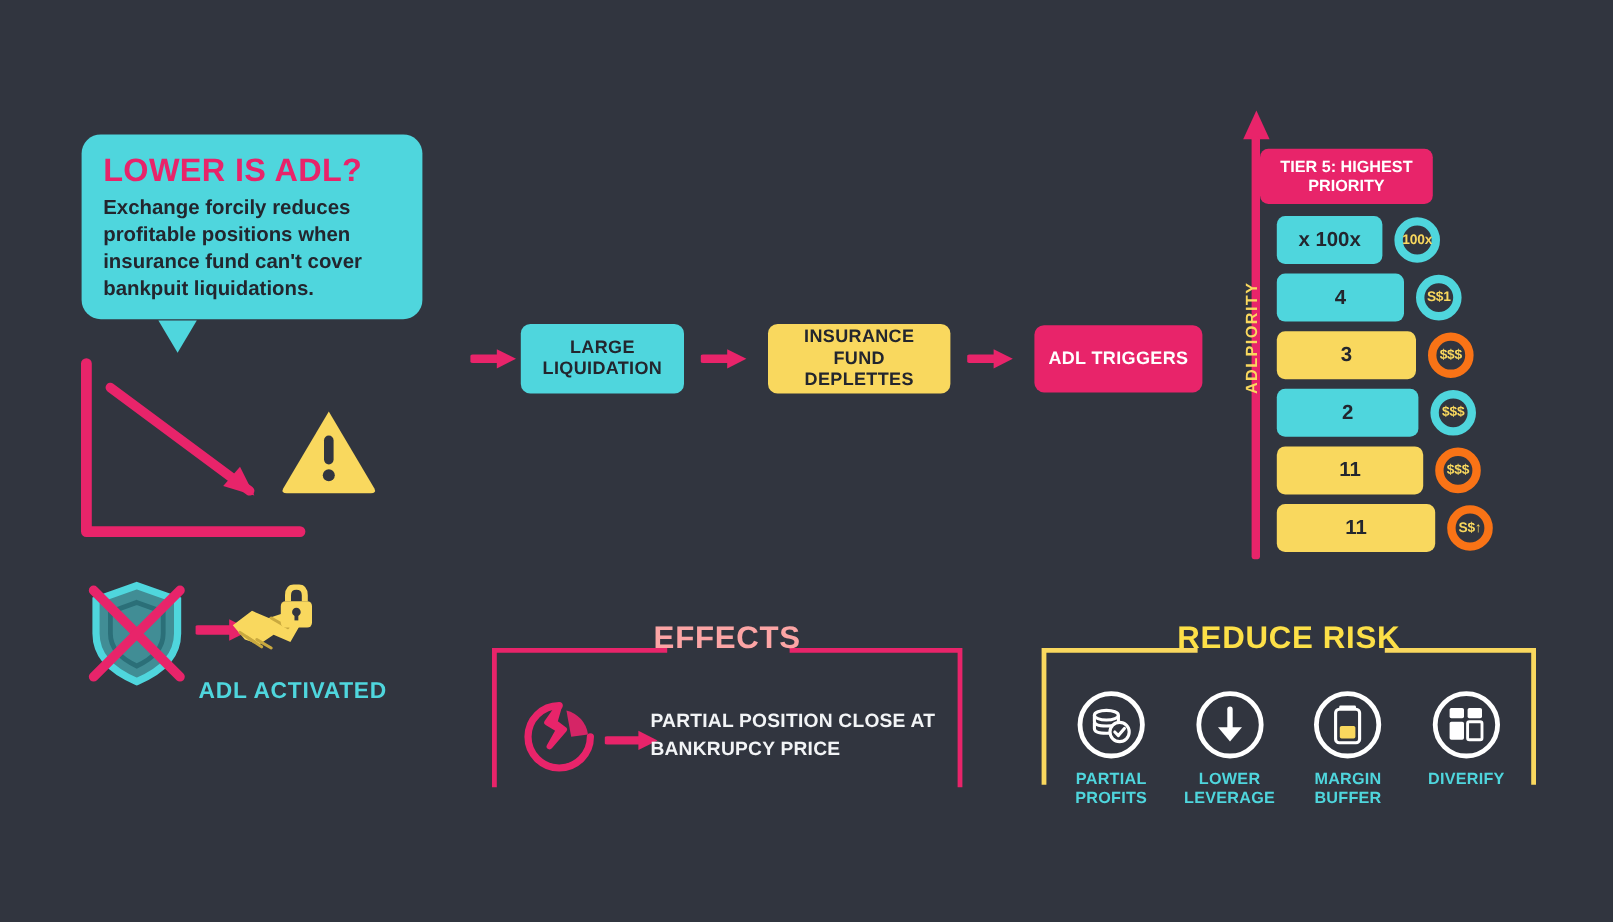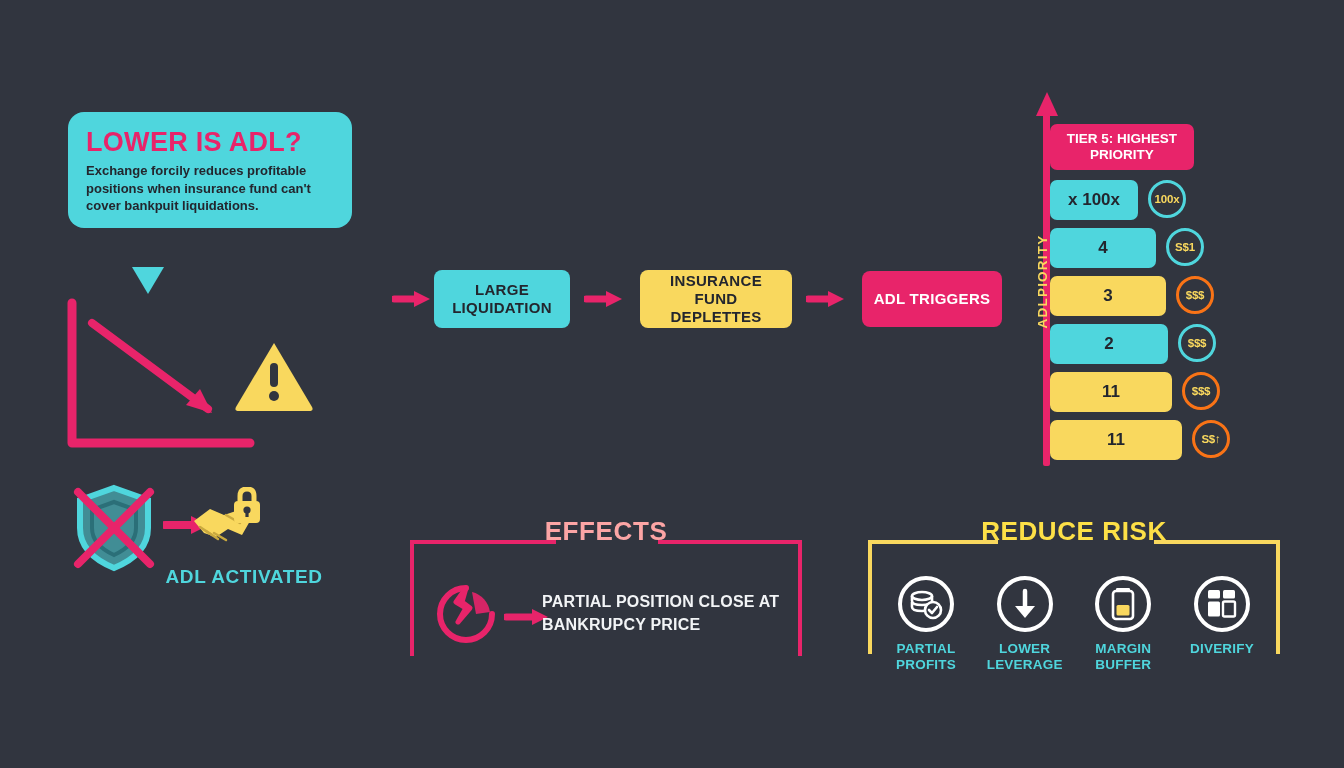--- a/index.html
+++ b/index.html
@@ -15,21 +15,21 @@
   .bubble{
     position:absolute;left:68px;top:112px;width:284px;
     background:#4fd6dd;border-radius:16px;padding:16px 18px 14px 18px;
     box-sizing:border-box;
   }
   .bubble-title{
     color:#e8246a;font-size:27px;font-weight:bold;letter-spacing:.3px;
     line-height:1.05;margin:0 0 6px 0;
   }
   .bubble-body{
-    color:#23262e;font-size:13px;font-weight:bold;line-height:1.32;
+    color:#23262e;font-size:17px;font-weight:bold;line-height:1.32;
     margin:0;
   }
   .bubble-tail{
     position:absolute;left:132px;top:267px;width:0;height:0;
     border-left:16px solid transparent;border-right:16px solid transparent;
     border-top:27px solid #4fd6dd;
   }
 
   
   .chart-wrap{position:absolute;left:60px;top:295px;width:200px;height:160px;}
@@ -75,28 +75,28 @@
     position:absolute;left:-14px;top:182px;
     color:#f9d85e;font-size:13.5px;font-weight:bold;letter-spacing:1.2px;
     transform:rotate(-90deg);transform-origin:center center;white-space:nowrap;
   }
   .tier-head{
     position:absolute;left:40px;top:32px;width:144px;height:46px;
     background:#e8246a;border-radius:7px;color:#ffffff;
     font-size:13.5px;font-weight:bold;line-height:1.18;text-align:center;
     display:flex;align-items:center;justify-content:center;padding:0 6px;box-sizing:border-box;
   }
-  .rung{position:absolute;left:40px;display:flex;align-items:flex-start;}
+  .rung{position:absolute;left:40px;display:flex;align-items:center;padding-left:14px;}
   .rung-bar{
     border-radius:7px;height:40px;display:flex;align-items:center;justify-content:center;
     color:#23262e;font-size:17px;font-weight:bold;box-sizing:border-box;
   }
   .badge{
     margin-left:10px;width:38px;height:38px;border-radius:50%;
-    border:3px solid #f97316;color:#f9d85e;
+    border:7px solid #f97316;color:#f9d85e;
     font-size:11.5px;font-weight:bold;
     display:flex;align-items:center;justify-content:center;flex:none;
     box-sizing:border-box;letter-spacing:-.2px;
   }
   .badge.cy{border-color:#4fd6dd;}
 
   
   .effects{position:absolute;left:408px;top:530px;width:396px;height:142px;}
   .eff-title{
     position:absolute;left:0;top:-14px;width:396px;text-align:center;

